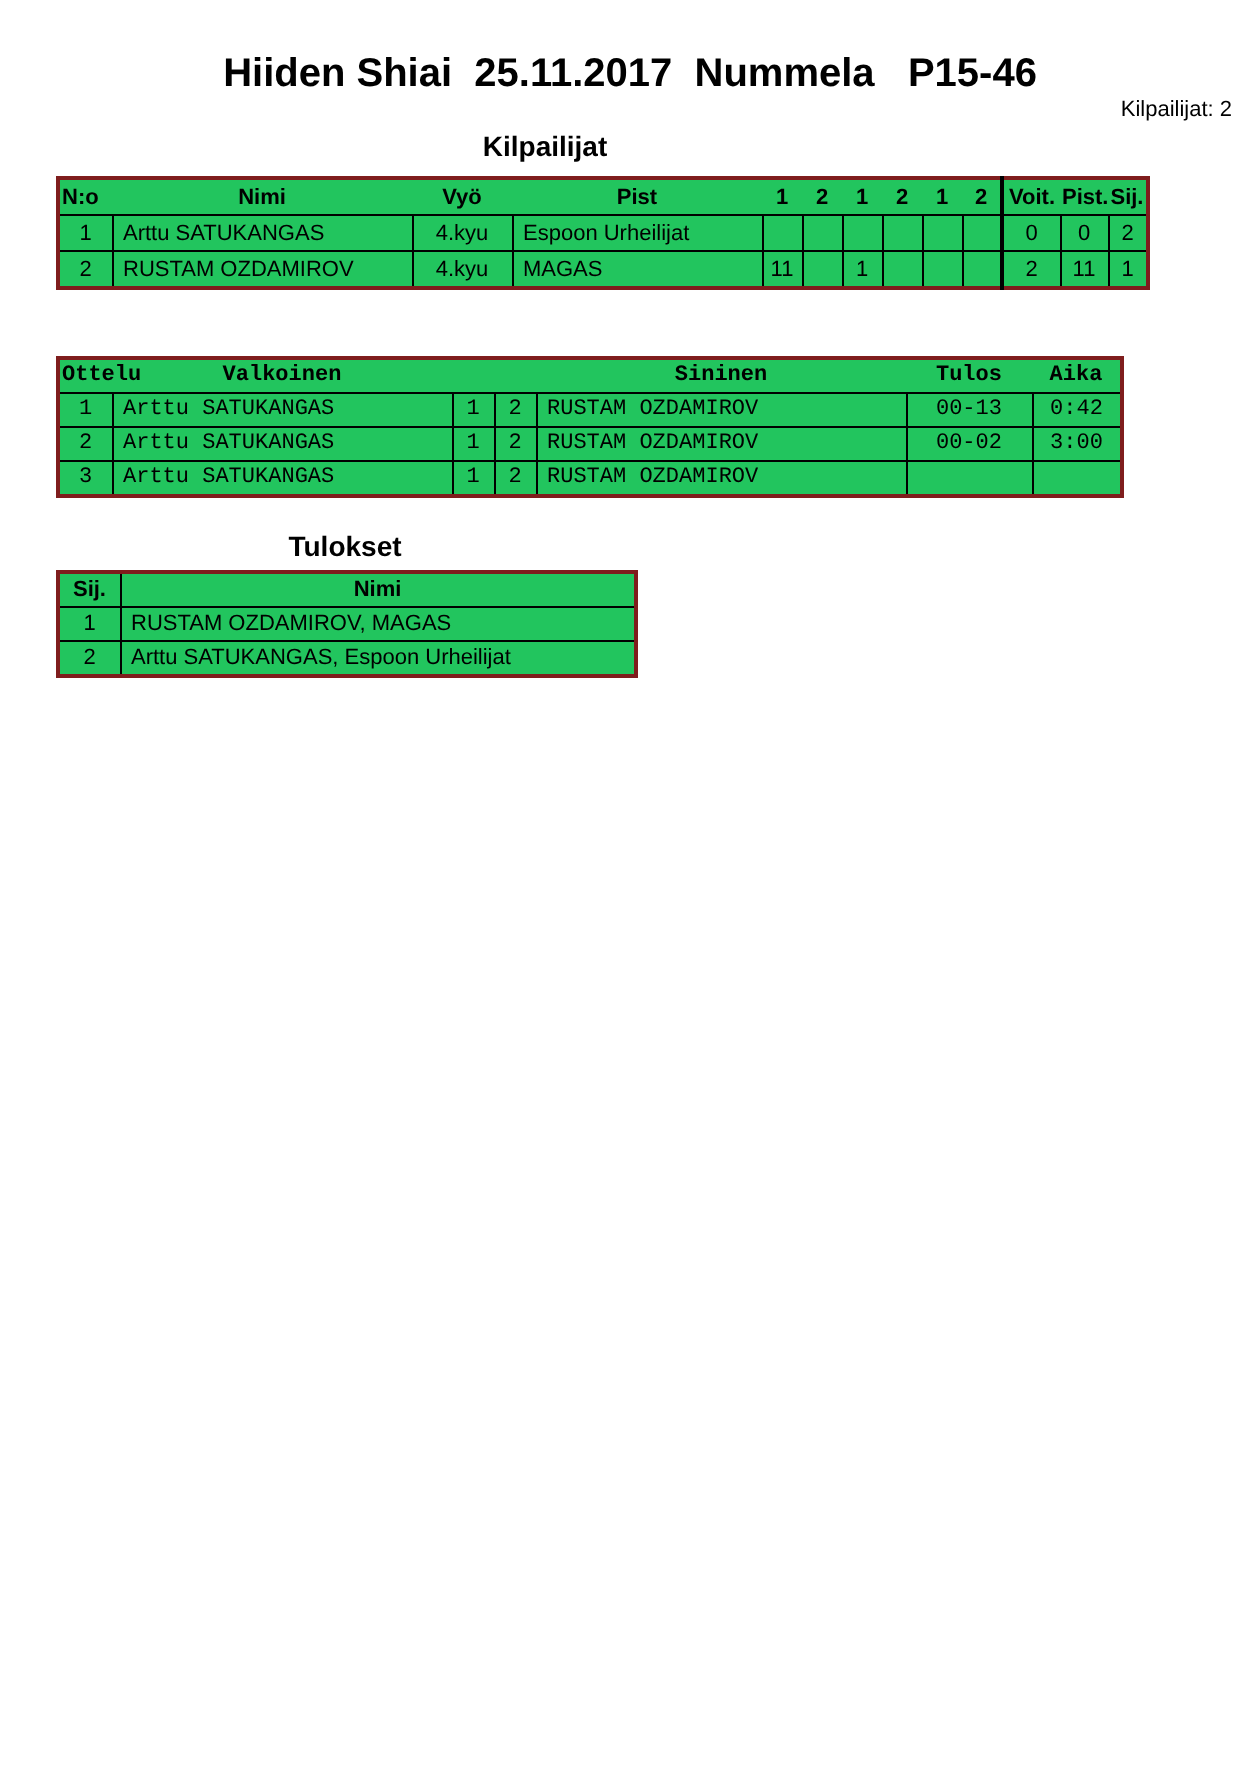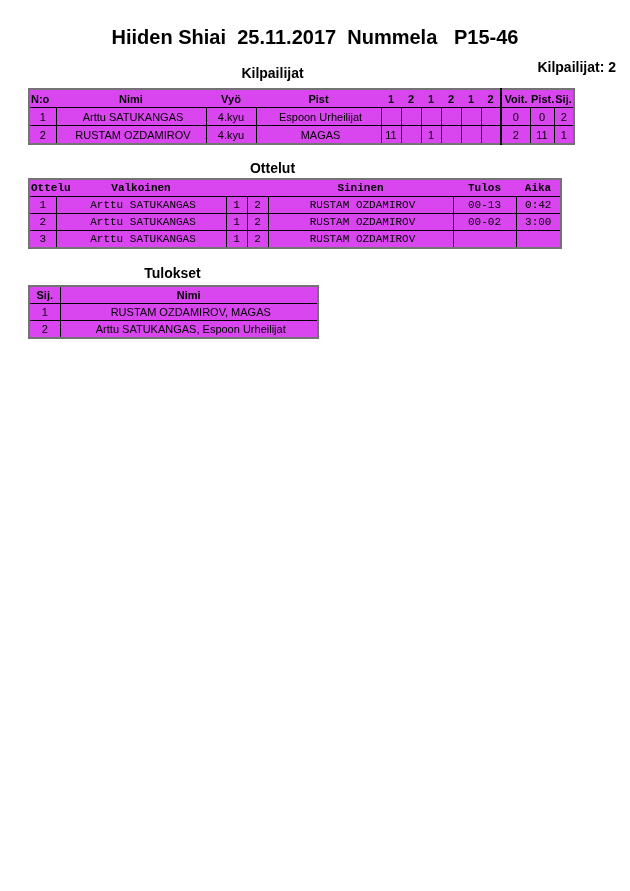--- a/index.html
+++ b/index.html
@@ -1,42 +1,42 @@
 <!DOCTYPE html>
 <html><head>
 <meta charset="utf-8">
 <style>
   html,body{margin:0;padding:0;background:#fff;}
   body{width:630px;height:891px;position:relative;font-family:"Liberation Sans",sans-serif;color:#000;}
   .page{position:absolute;left:0;top:0;width:630px;height:638px;background:#ffffff;}
   .title{position:absolute;top:26px;left:0;width:630px;text-align:center;
          font-size:20px;font-weight:bold;white-space:pre;}
-  .count{position:absolute;top:59px;right:14px;font-size:14px;font-weight:bold;}
+  .count{position:absolute;top:49px;right:14px;font-size:11px;font-weight:normal;}
   .section-heading{position:absolute;font-size:14px;font-weight:bold;text-align:center;}
   .h-competitors{top:65px;left:28px;width:489px;}
   .h-matches{top:160px;left:28px;width:489px;}
   .h-results{top:265px;left:28px;width:289px;}
 
-  table{position:absolute;border-collapse:collapse;table-layout:fixed;background:#d946ef;
-        border:2px solid #737373;}
+  table{position:absolute;border-collapse:collapse;table-layout:fixed;background:#22c55e;
+        border:2px solid #7f1d1d;}
   th,td{font-size:11px;padding:0 1px;white-space:nowrap;overflow:hidden;vertical-align:middle;}
   th{font-weight:bold;overflow:visible;}
   td{border:1px solid #000;}
   
   .t1 th,.t2 th{border:none;border-bottom:1px solid #000;}
   
   .t3 th{border:1px solid #000;}
   .t1{left:28px;top:88px;width:545px;}
   .t2{left:28px;top:178px;width:532px;}
   .t3{left:28px;top:285px;width:289px;}
   .t1 th,.t1 td{height:17px;}
   .t2 th,.t2 td{height:16px;font-family:Liberation Mono, monospace;}
   .t3 th,.t3 td{height:16px;}
   .c{text-align:center;}
-  .l{text-align:center;padding-left:5px;margin-left:40px;}
+  .l{text-align:left;padding-left:5px;margin-left:40px;}
   .hl{text-align:left;padding-left:1px;}
   th.voit,td.voit{border-left:2px solid #000 !important;}
 </style>
 </head>
 <body>
 
 <div class="page">
 
   <div class="title">Hiiden Shiai  25.11.2017  Nummela   P15-46</div>
   <div class="count">Kilpailijat: 2</div>
@@ -102,21 +102,20 @@
         <td class="c"></td>
         <td class="c"></td>
         <td class="c"></td>
         <td class="c voit">2</td>
         <td class="c">11</td>
         <td class="c">1</td>
       </tr>
     </tbody>
   </table>
 
-  <div class="section-heading h-matches">Ottelut</div>
   <table class="t2">
     <colgroup>
       <col style="width:27px">
         <col style="width:170px">
         <col style="width:21px">
         <col style="width:21px">
       <col style="width:185px">
         <col style="width:63px">
         <col style="width:45px">
     </colgroup>

